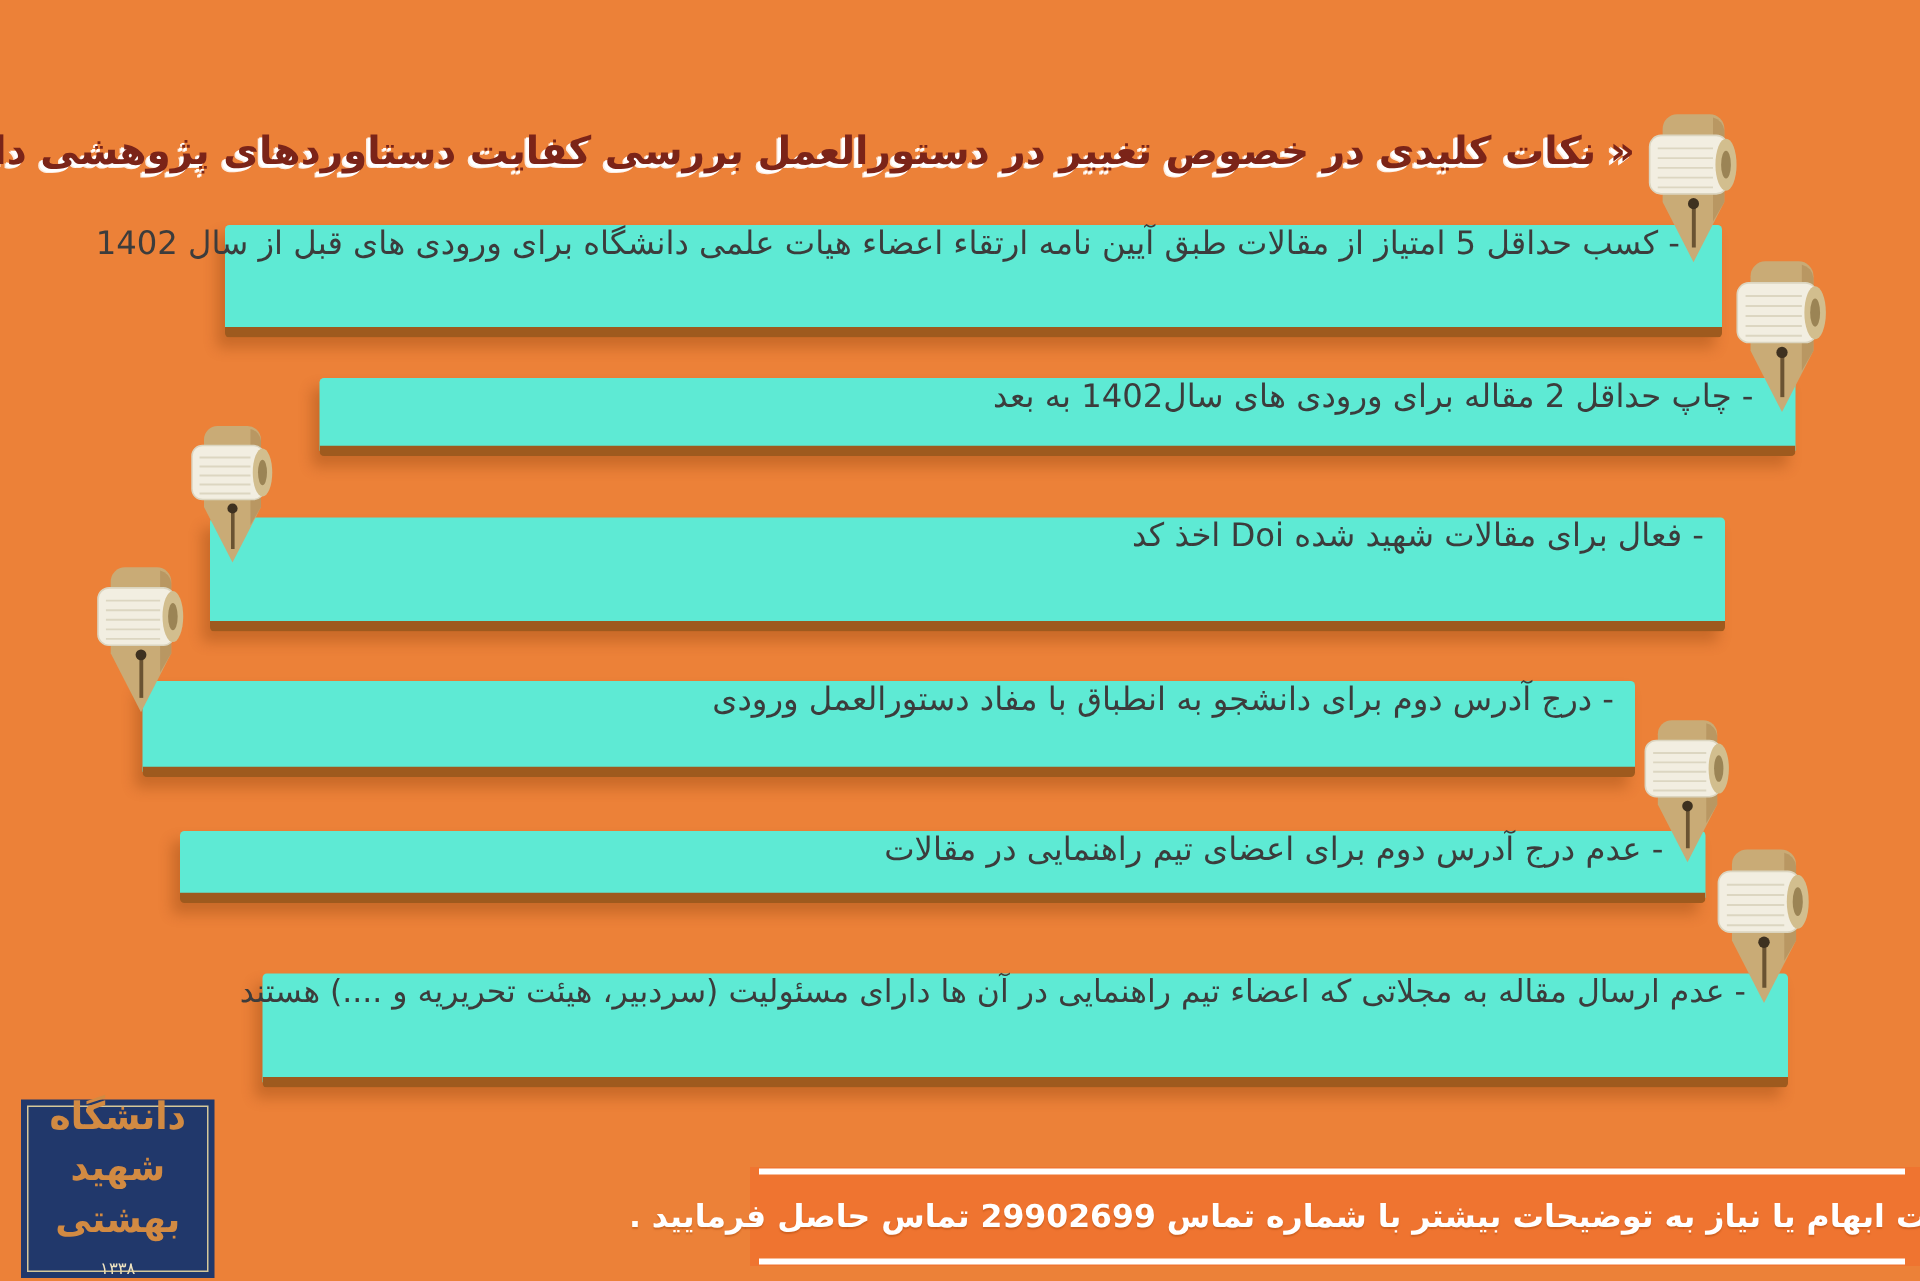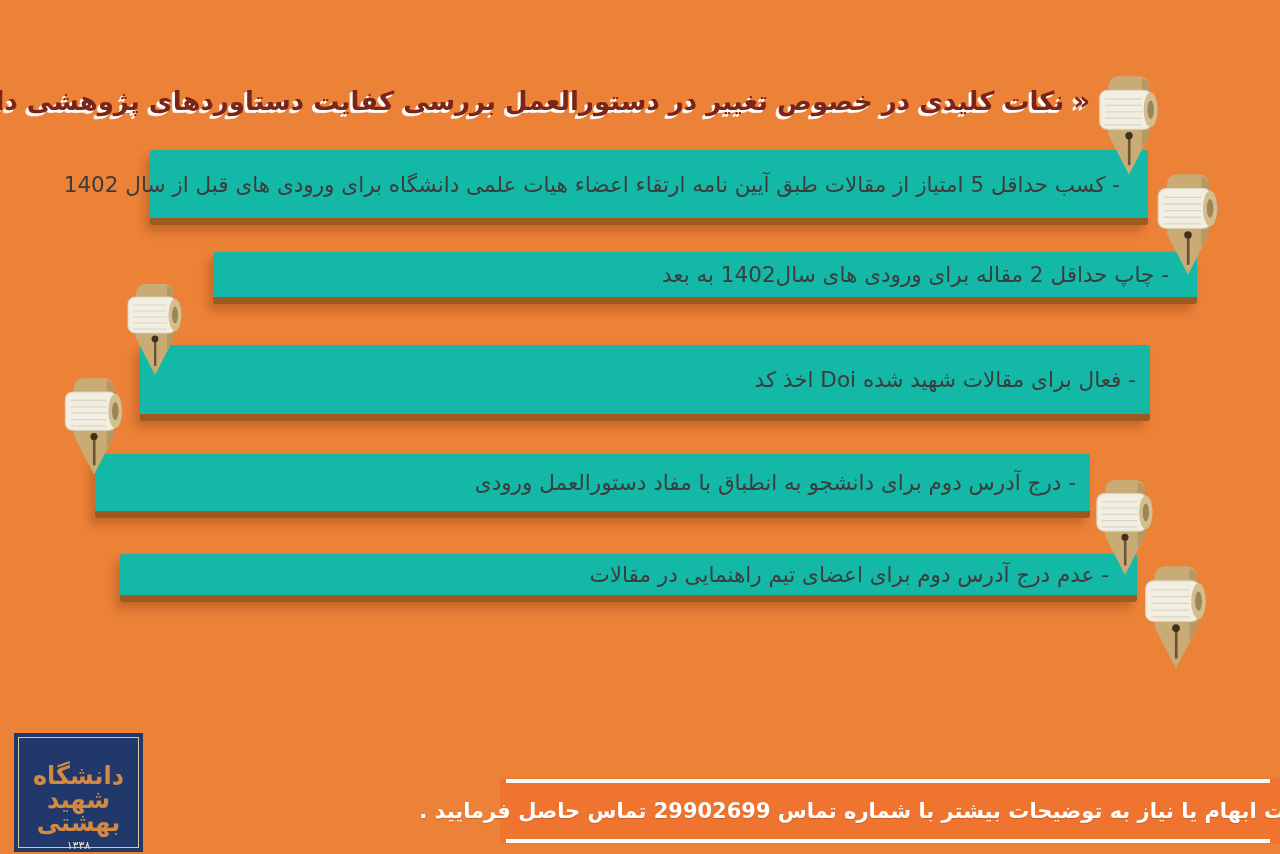--- a/index.html
+++ b/index.html
@@ -20,25 +20,25 @@
     white-space:nowrap;
     font-size:26px; font-weight:bold;
     color:#7B2418;
     text-shadow:-2px 2px 0 #ffffff, -3px 3px 0 rgba(255,255,255,.85);
     letter-spacing:0;
   }
 
   
   .banner {
     position:absolute;
-    background:#14b8a6;
+    background:#5eead4;
     border-bottom:7px solid #9E5A1E;
     border-radius:3px;
     box-shadow:-5px 7px 9px rgba(110,45,0,.28);
-    display:flex; align-items:center;
+    display:flex; 
     direction:rtl;
   }
   .banner .item-text {
     direction:rtl;
     width:100%;
     font-size:21.5px;
     color:#3C3C3C;
     white-space:nowrap;
     padding:0 28px;
   }
@@ -81,21 +81,21 @@
     text-shadow:0 1px 1px rgba(150,60,0,.35);
   }
 
   
   .logo {
     position:absolute;
     left:14px; top:733px; width:129px; height:119px;
     background:#21386B;
     outline:1px solid rgba(233,216,160,.9);
     outline-offset:-5px;
-    display:flex; flex-direction:column; align-items:center; justify-content:flex-end;
+    display:flex; flex-direction:column; align-items:center; justify-content:space-between;
     direction:rtl;
   }
   .logo .logo-line {
     color:#D28A42;
     font-weight:bold;
     font-size:24px;
     line-height:0.98;
     letter-spacing:-1px;
     transform:scaleY(1.05);
   }
@@ -172,20 +172,23 @@
 
   <div class="banner b5">
     <div class="item-text">- عدم درج آدرس دوم برای اعضای تیم راهنمایی در مقالات</div>
   </div>
   <div class="pen-icon ic5">
     <svg viewBox="0 0 56 96">
         <use href="#penscroll"></use>
       </svg>
   </div>
 
+  <div class="banner b6">
+    <div class="item-text">- عدم ارسال مقاله به مجلاتی که اعضاء تیم راهنمایی در آن ها دارای مسئولیت (سردبیر، هیئت تحریریه و ....) هستند</div>
+  </div>
 
   <div class="footer-band">
     <div class="footer-text">در صورت ابهام یا نیاز به توضیحات بیشتر با شماره تماس 29902699 تماس حاصل فرمایید .</div>
   </div>
 
   <div class="logo">
     <div class="logo-line">دانشگاه</div>
     <div class="logo-line">شهید</div>
     <div class="logo-line">بهشتی</div>
     <div class="logo-year">۱۳۳۸</div>

